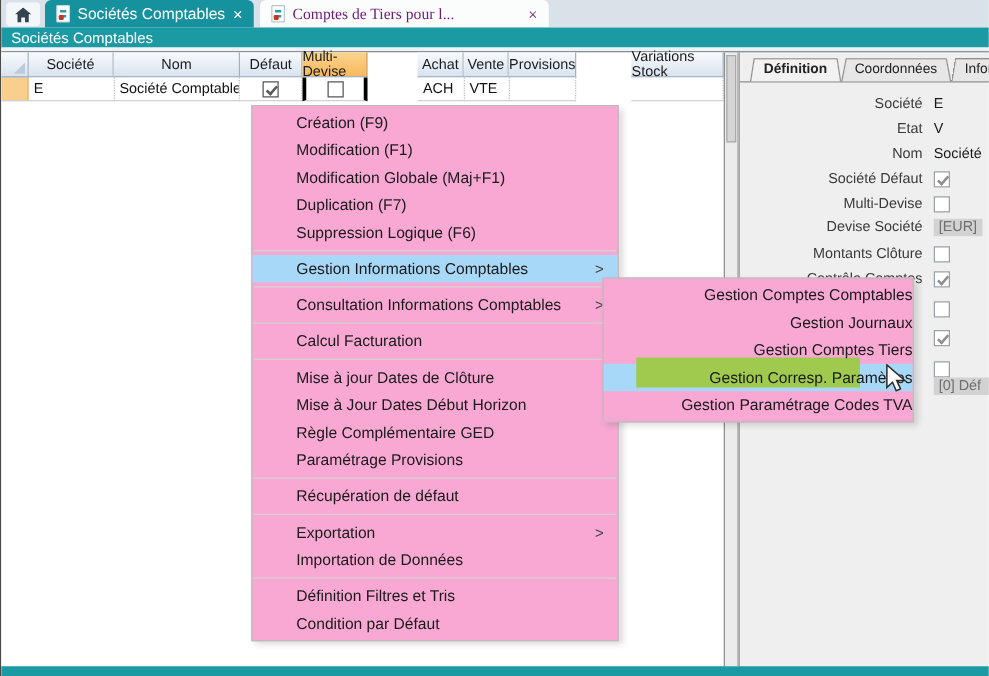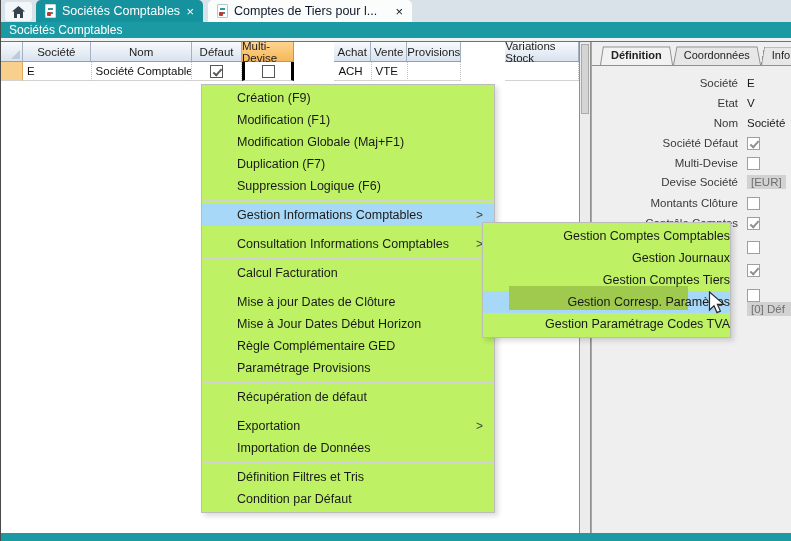--- a/index.html
+++ b/index.html
@@ -4,21 +4,21 @@
 <style>
   * { margin:0; padding:0; box-sizing:border-box; }
   body { font-family:"Liberation Sans", sans-serif; background:#fff; }
   #app { position:relative; width:791px; height:541px; overflow:hidden; background:#fff; border-left:1px solid #4a4a4a; }
 
   
   #tabstrip { position:absolute; left:0; top:0; width:791px; height:22px; background:#d9e1e9; }
   #home-btn { position:absolute; left:4px; top:2px; width:27px; height:19px; background:#f4f7f9; border-radius:3px; display:flex; align-items:center; justify-content:center; }
   .tab { position:absolute; top:0; height:22px; display:flex; align-items:center; gap:6px; padding:0 9px; border-radius:5px 5px 0 0; font-size:12.5px; }
   #tab-1 { left:35px; width:167px; background:#15929d; color:#fff; }
-  #tab-2 { left:207px; width:204px; background:#fbfdfd; color:#0f172a; }
+  #tab-2 { left:207px; width:231px; background:#fbfdfd; color:#701a75;font-family:Liberation Serif, serif; }
   .doc-icon { position:relative; width:11px; height:14px; background:#fff; border:1px solid #cfd6da; border-radius:1px; flex:0 0 auto; }
   #tab-2 .doc-icon { border-color:#b9c7cc; }
   .doc-icon i { position:absolute; left:2px; right:2px; height:2px; background:#2e9aa4; }
   .doc-icon i.l1 { top:3px; } .doc-icon i.l2 { top:7px; width:5px; }
   .doc-icon b { position:absolute; left:1px; bottom:1px; width:4px; height:4px; background:#c0392b; border-radius:1px; }
   .tab-close { margin-left:auto; font-size:13px; line-height:1; }
   .tab-label { white-space:nowrap; overflow:hidden; }
 
   
   #titlebar { position:absolute; left:0; top:22px; width:791px; height:16px; background:#1b9aa4; color:#fff; font-size:12px; line-height:16px; padding-left:8px; }
@@ -54,21 +54,21 @@
   .rtab::before { content:""; position:absolute; inset:0; background:#e7e7e7; border:1px solid #8f8f8f; border-bottom:none; transform:perspective(10px) rotateX(2.5deg); transform-origin:bottom; z-index:-1; }
   .rtab.active { font-weight:bold; }
   .rtab.active::before { background:#f2f2f2; }
   #panel-page-line { position:absolute; left:0; top:23px; width:201px; border-top:1px solid #8f8f8f; }
   .prow { position:absolute; left:0; width:201px; height:18px; display:flex; align-items:center; white-space:nowrap; overflow:hidden; }
   .plabel { width:155px; text-align:right; padding-right:9px; font-size:11.5px; color:#3a3a3a; flex:0 0 auto; }
   .pval { font-size:11.5px; color:#1a1a1a; }
   .graybox { display:inline-block; background:#d2d2d2; color:#6f6f6f; font-size:11.5px; padding:1px 4px; }
 
   
-  .menu { position:absolute; background:#bef264; border:1px solid #bcbcbc; box-shadow:3px 3px 5px rgba(0,0,0,0.14); padding:2px 0; }
+  .menu { position:absolute; background:#f9a8d4; border:1px solid #bcbcbc; box-shadow:3px 3px 5px rgba(0,0,0,0.14); padding:2px 0; }
   #context-menu { left:200px; top:84px; width:294px; z-index:20; }
   #sub-menu { left:481px; top:222px; width:249px; z-index:21;text-align:right; }
   .mi { position:relative; height:22px; line-height:22px; padding-left:35px; font-size:12.5px; color:#1a1a1a; white-space:nowrap; }
   .mi.hl { background:#a8d8f8; }
   .mi-arrow { position:absolute; right:11px; top:0; font-size:12px; color:#444; }
   .msep { border-top:1px solid #d2d2d2; margin:3px 1px; }
   .mi .annot { position:absolute; left:26px; top:-5px; width:179px; height:24px; background:#9fca4e; }
   .mi .mi-label { position:relative; z-index:1; }
 
   #cursor { position:absolute; left:707px; top:291px; z-index:50; }

